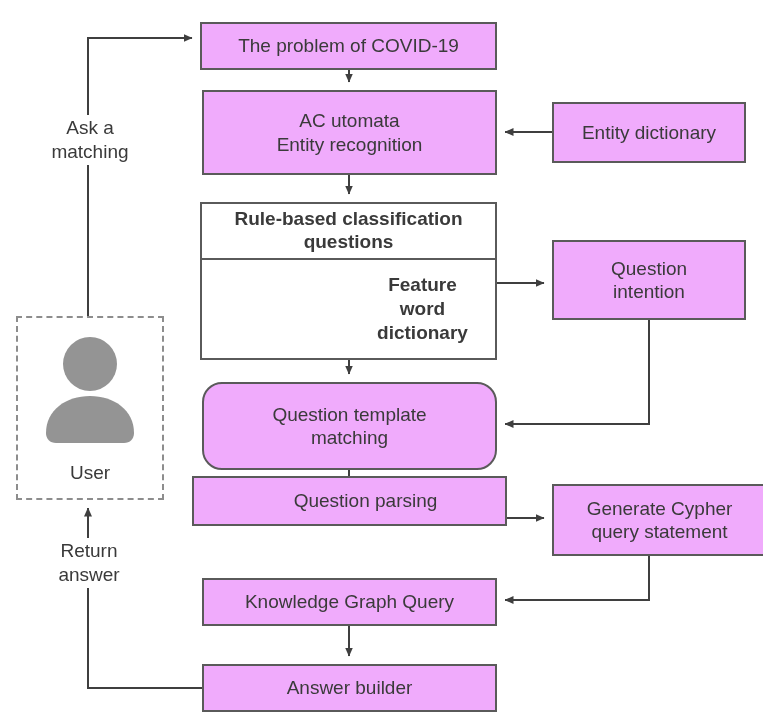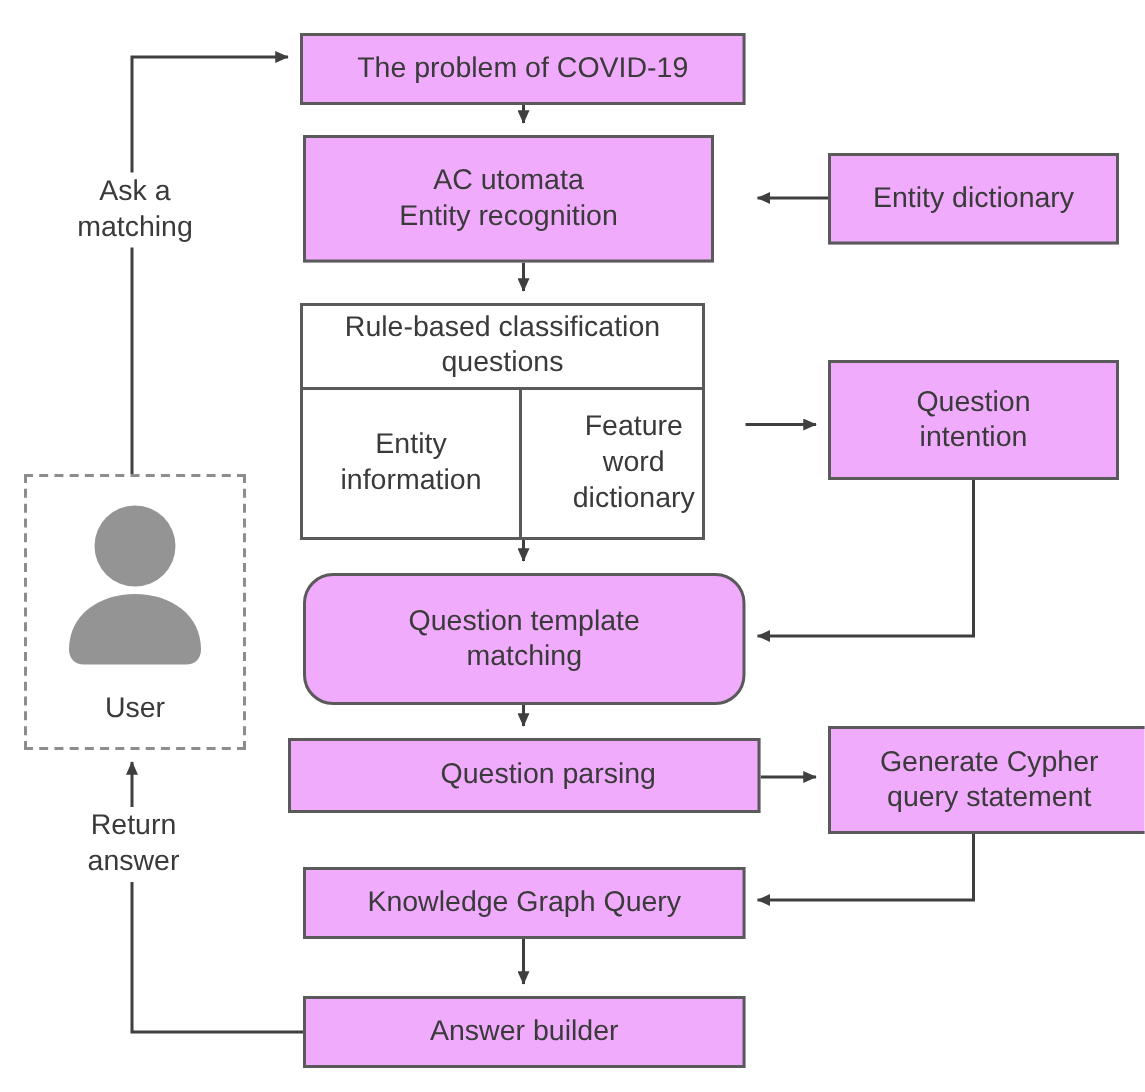--- a/index.html
+++ b/index.html
@@ -24,47 +24,47 @@
     text-align:center;
     font-size:19px;
     line-height:1.22;
     color:#3a3a3a;
     white-space:pre-line;
     padding:2px 4px;
   }
 
   
   #n-problem{left:200px;top:22px;width:297px;height:48px;}
-  #n-ac{left:202px;top:90px;width:274px;height:85px;}
+  #n-ac{left:202px;top:90px;width:295px;height:85px;}
 
   
   #n-rule-wrap{
-    position:absolute;left:200px;top:202px;width:270px;height:158px;
-    box-sizing:border-box;border:2px solid #5a5a5a;background:#fff;
+    position:absolute;left:200px;top:202px;width:297px;height:158px;
+    box-sizing:border-box;border:2px solid #5a5a5a;background:#fff;font-weight:bold;
   }
   #n-rule-top{
     position:absolute;left:0;top:0;width:100%;height:56px;
     box-sizing:border-box;border-bottom:2px solid #5a5a5a;
     display:flex;align-items:center;justify-content:center;text-align:center;
     font-size:19px;line-height:1.2;white-space:pre-line;color:#3a3a3a;
   }
   #n-entity-info{
     position:absolute;left:0;top:56px;width:146px;height:98px;
     box-sizing:border-box;border-right:2px solid #5a5a5a;
     display:flex;align-items:center;justify-content:center;text-align:center;
     font-size:19px;line-height:1.25;white-space:pre-line;color:#3a3a3a;
   }
   #n-feature-dict{
     position:absolute;left:148px;top:56px;width:145px;height:98px;
     display:flex;align-items:center;justify-content:center;text-align:center;
     font-size:19px;line-height:1.25;white-space:pre-line;color:#3a3a3a;
   }
 
   #n-template{left:202px;top:382px;width:295px;height:88px;border-radius:20px;}
-  #n-parsing{left:192px;top:492px;width:315px;height:50px;padding-left:36px;}
+  #n-parsing{left:192px;top:476px;width:315px;height:50px;padding-left:36px;}
   #n-kg{left:202px;top:578px;width:295px;height:48px;}
   #n-answer{left:202px;top:664px;width:295px;height:48px;}
 
   
   #n-entdict{left:552px;top:102px;width:194px;height:61px;}
   #n-intention{left:552px;top:240px;width:194px;height:80px;}
   #n-cypher{left:552px;top:484px;width:215px;height:72px;}
 
   
   #user-group{
@@ -132,22 +132,20 @@
   </g>
 </svg>
 
 <div class="node" id="n-problem">The problem of COVID-19</div>
 <div class="node" id="n-ac">AC utomata
 Entity recognition</div>
 
 <div id="n-rule-wrap">
   <div id="n-rule-top">Rule-based classification
 questions</div>
-  <div id="n-entity-info">Entity
-information</div>
   <div id="n-feature-dict">Feature
 word
 dictionary</div>
 </div>
 
 <div class="node" id="n-template">Question template
 matching</div>
 <div class="node" id="n-parsing">Question parsing</div>
 <div class="node" id="n-kg">Knowledge Graph Query</div>
 <div class="node" id="n-answer">Answer builder</div>

